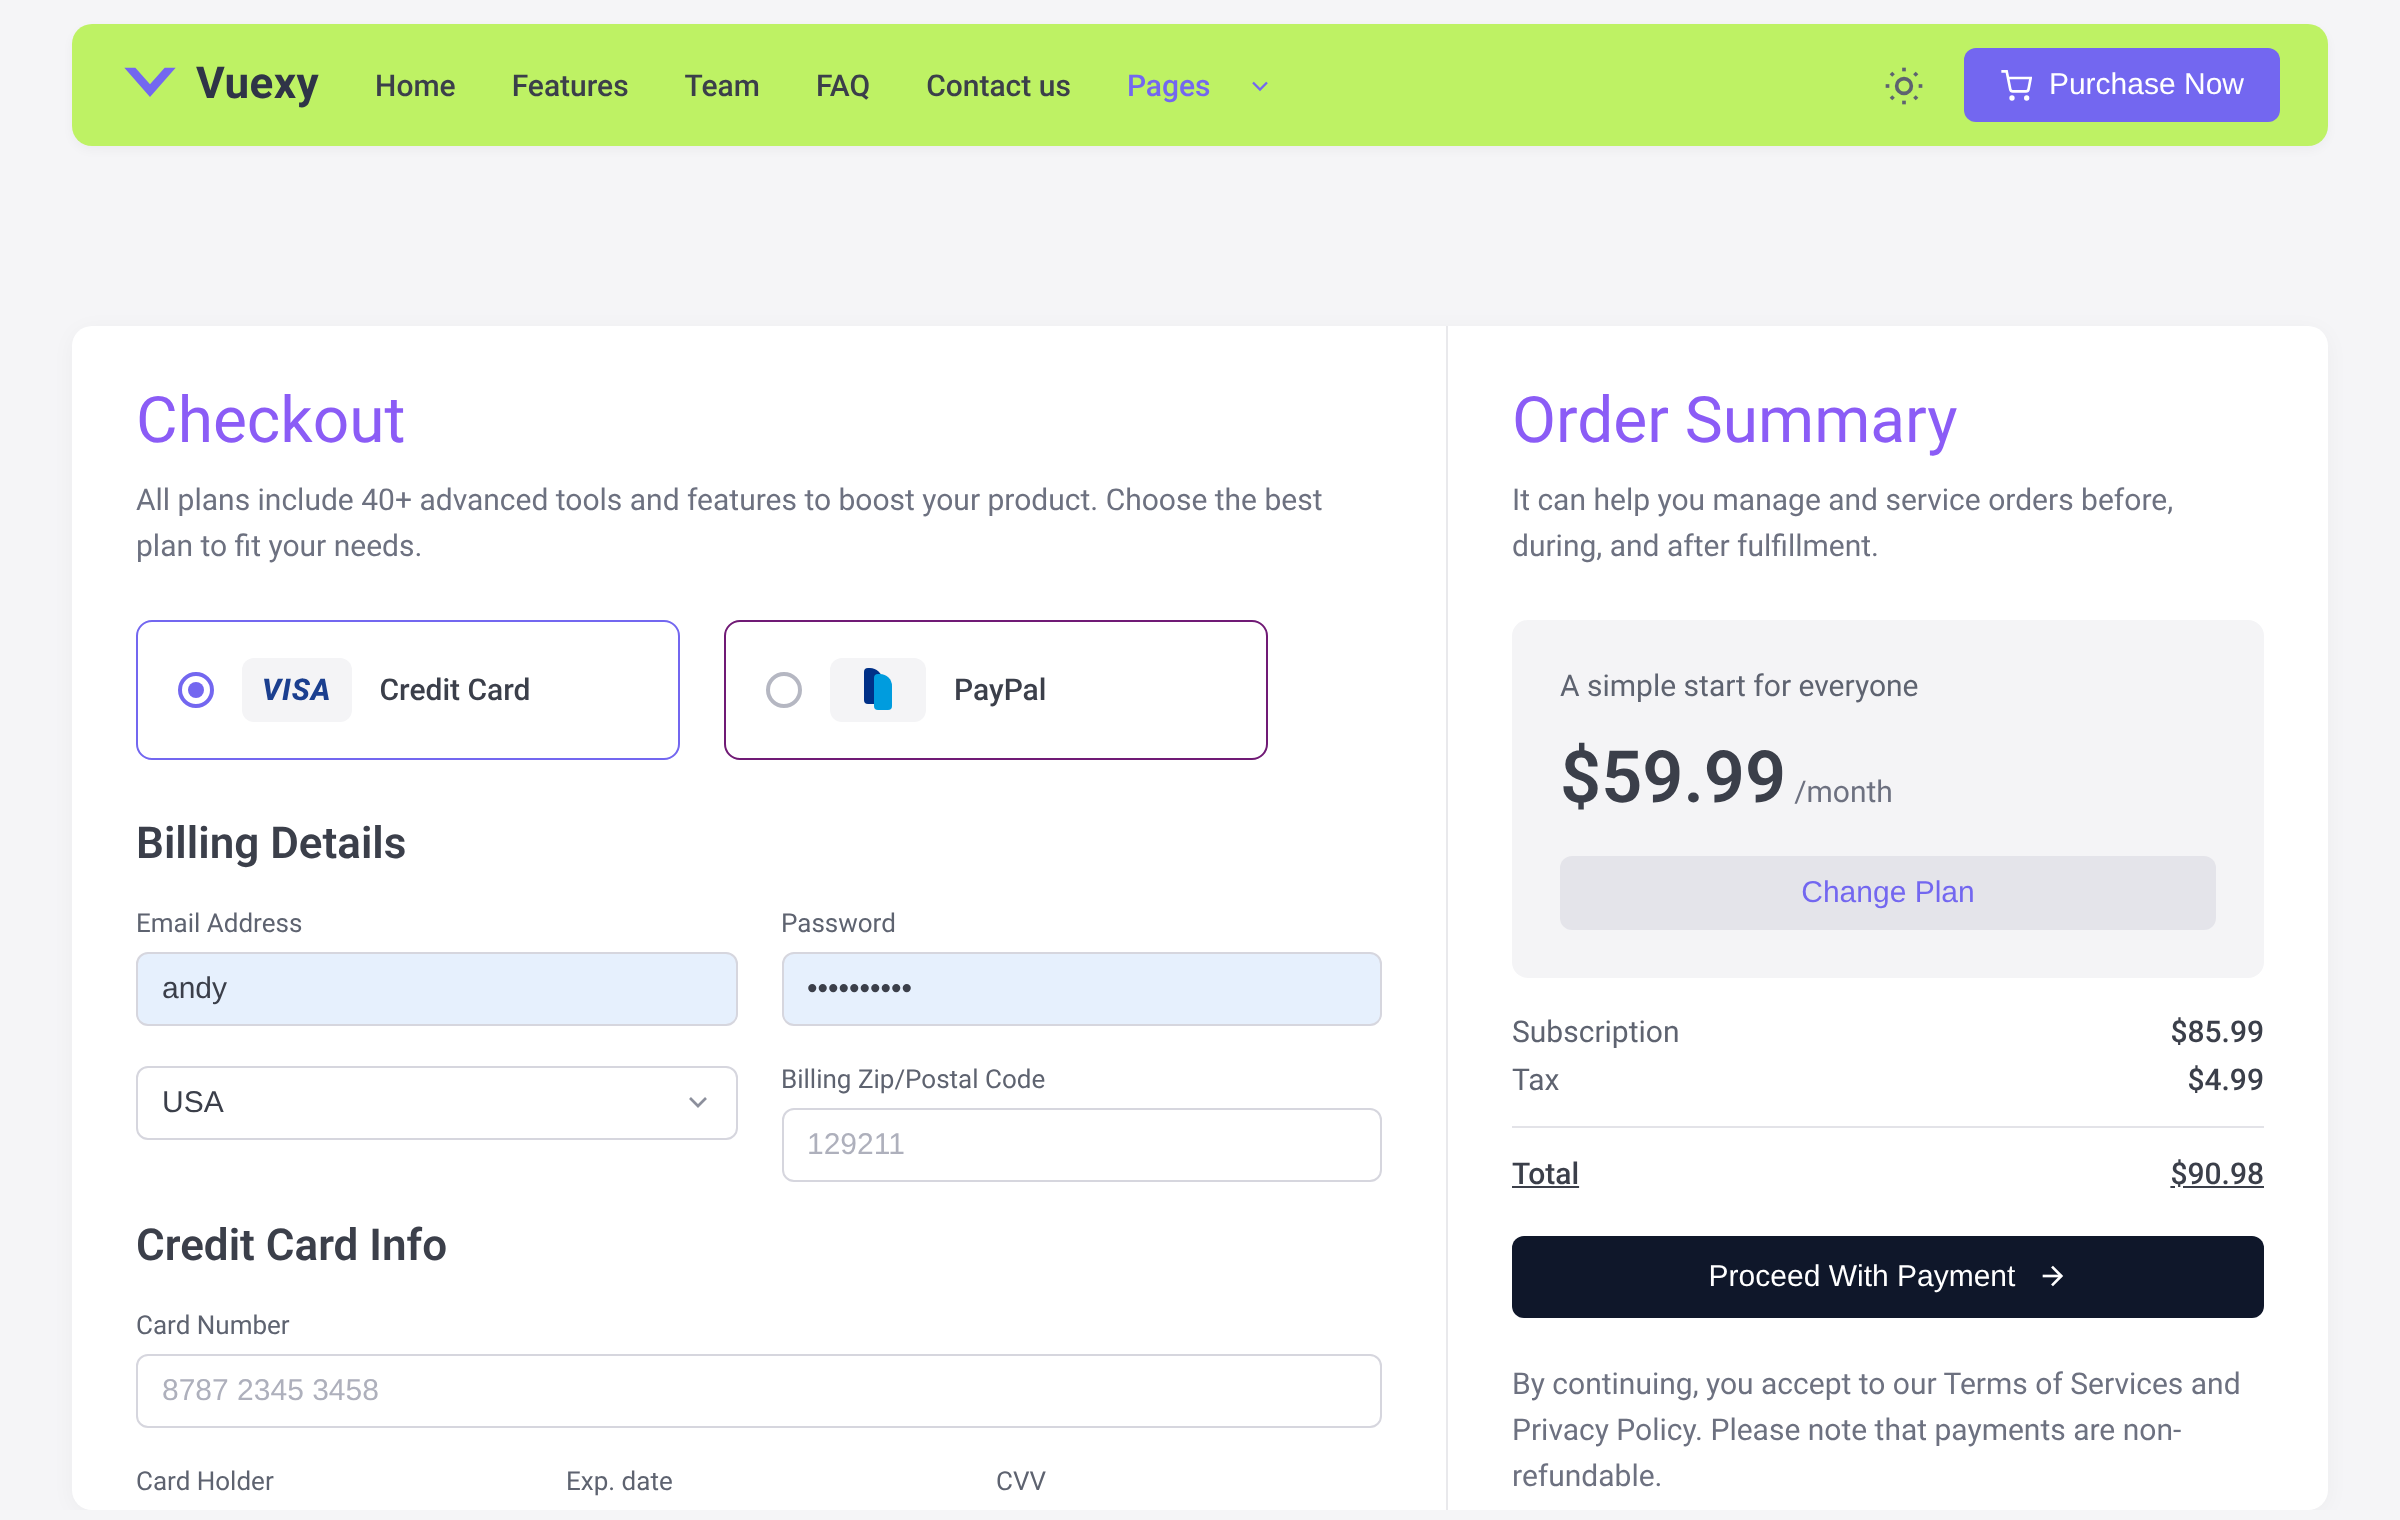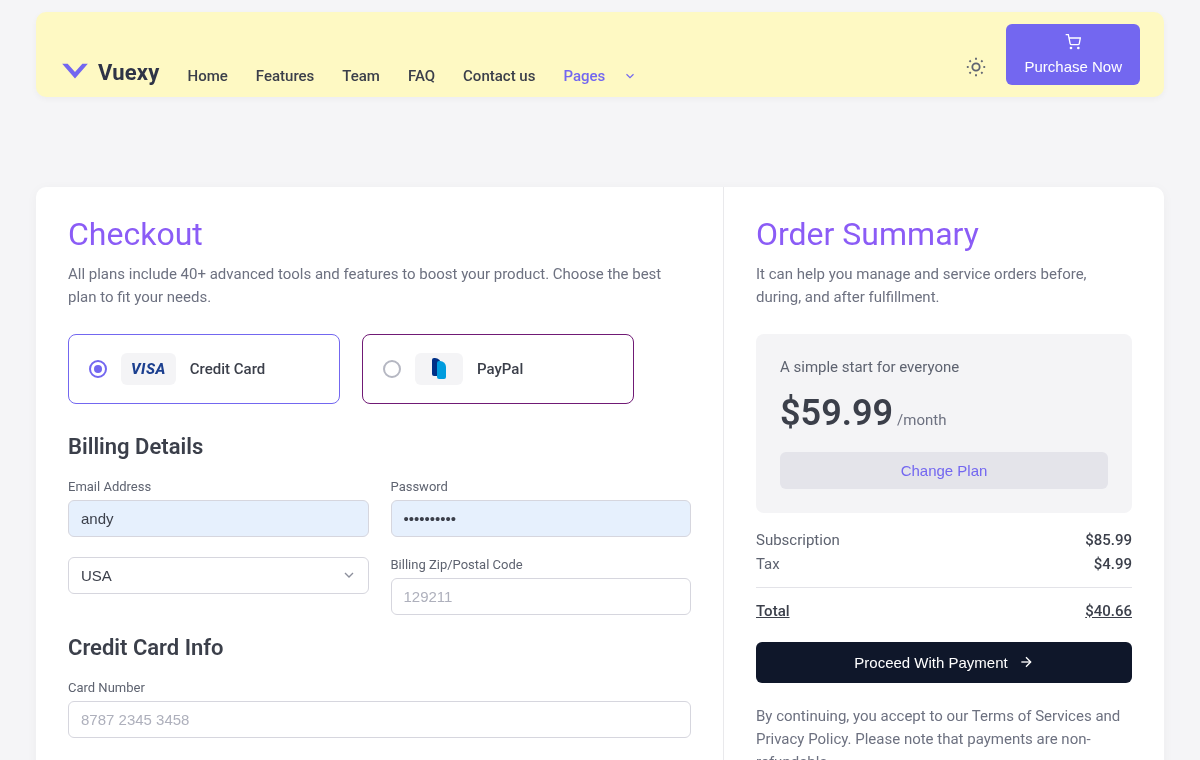--- a/index.html
+++ b/index.html
@@ -4,24 +4,24 @@
 <style>
 * { margin: 0; padding: 0; box-sizing: border-box; }
 body {
   font-family: -apple-system, BlinkMacSystemFont, "Segoe UI", Roboto, "Helvetica Neue", Arial, sans-serif;
   background: #f5f5f7;
   color: #3b3f4a;
   font-size: 15px;
 }
 .page { padding: 12px 36px 0 36px; }
 .navbar {
-  background: #fef9c3;
+  background: #bef264;
   border-radius: 10px;
   display: flex;
-  align-items: flex-end;
+  align-items: center;
   padding: 12px 24px;
   box-shadow: 0 2px 6px rgba(0,0,0,0.04);
 }
 .logo { display: flex; align-items: center; gap: 8px; margin-right: 28px; }
 .logo-mark { width: 30px; height: 22px; color: #7367f0; }
 .logo-text { font-weight: 700; font-size: 22px; color: #2f3447; letter-spacing: 0.2px; }
 .nav-links { display: flex; gap: 28px; align-items: center; }
 .nav-link { color: #3b3f4a; font-weight: 500; cursor: pointer; }
 .nav-link.active { color: #7367f0; display: flex; align-items: center; gap: 18px; }
 .nav-spacer { flex: 1; }
@@ -31,21 +31,20 @@
   color: #fff;
   border: none;
   padding: 10px 18px;
   border-radius: 6px;
   font-weight: 500;
   font-size: 15px;
   display: flex;
   align-items: center;
   gap: 8px;
   cursor: pointer;
-  flex-direction: column;
 }
 .card {
   background: #fff;
   border-radius: 10px;
   margin-top: 90px;
   box-shadow: 0 2px 12px rgba(0,0,0,0.04);
   display: flex;
 }
 .left { flex: 1; padding: 28px 32px 0 32px; border-right: 1px solid #e9e9ec; }
 .right { width: 440px; padding: 28px 32px 0 32px; }
@@ -282,21 +281,21 @@
         <span>Subscription</span>
         <span class="val">$85.99</span>
       </div>
       <div class="line">
         <span>Tax</span>
         <span class="val">$4.99</span>
       </div>
       <hr class="divider">
       <div class="total-line">
         <span>Total</span>
-        <span>$40.66</span>
+        <span>$90.98</span>
       </div>
 
       <button class="proceed">
         <span>Proceed With Payment</span>
         <svg width="16" height="16" viewBox="0 0 24 24" fill="none" stroke="currentColor" stroke-width="2">
             <line x1="5" y1="12" x2="19" y2="12"></line>
             <polyline points="12 5 19 12 12 19"></polyline>
           </svg>
       </button>
 

